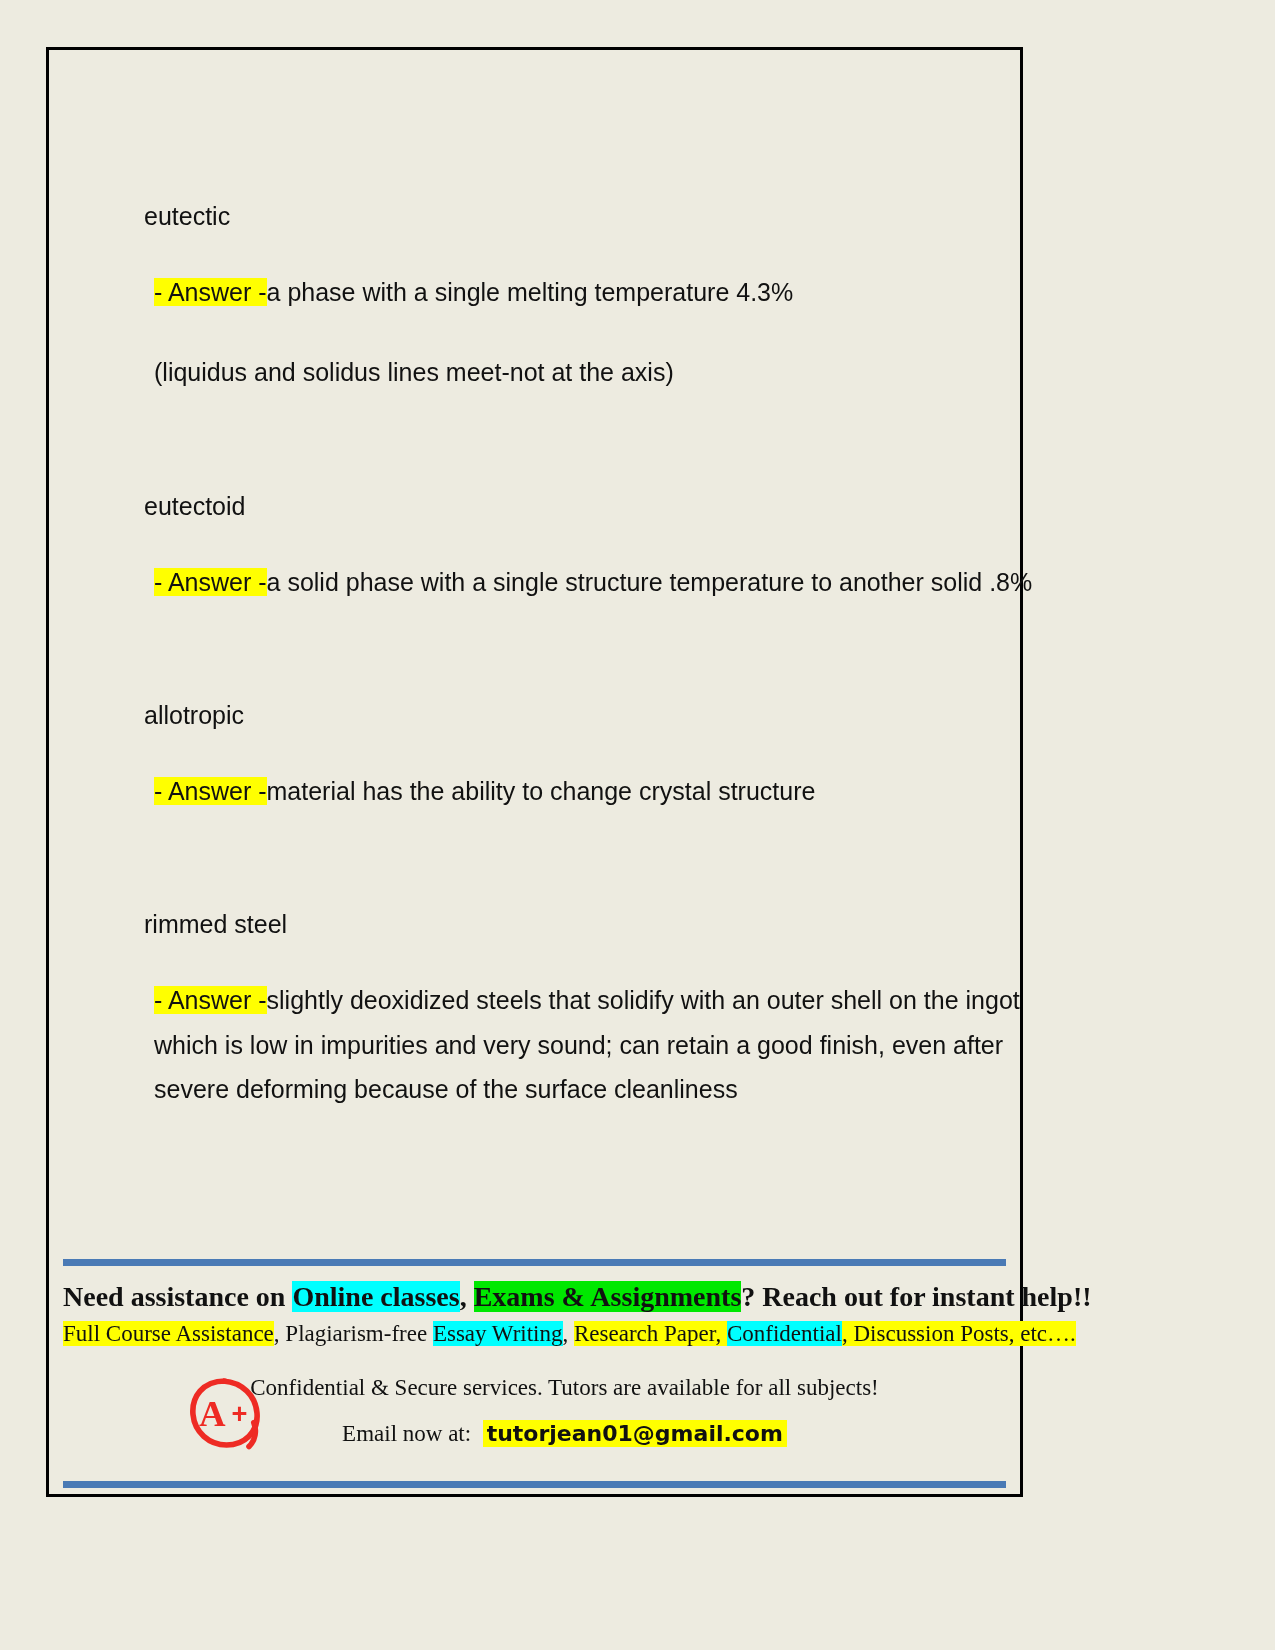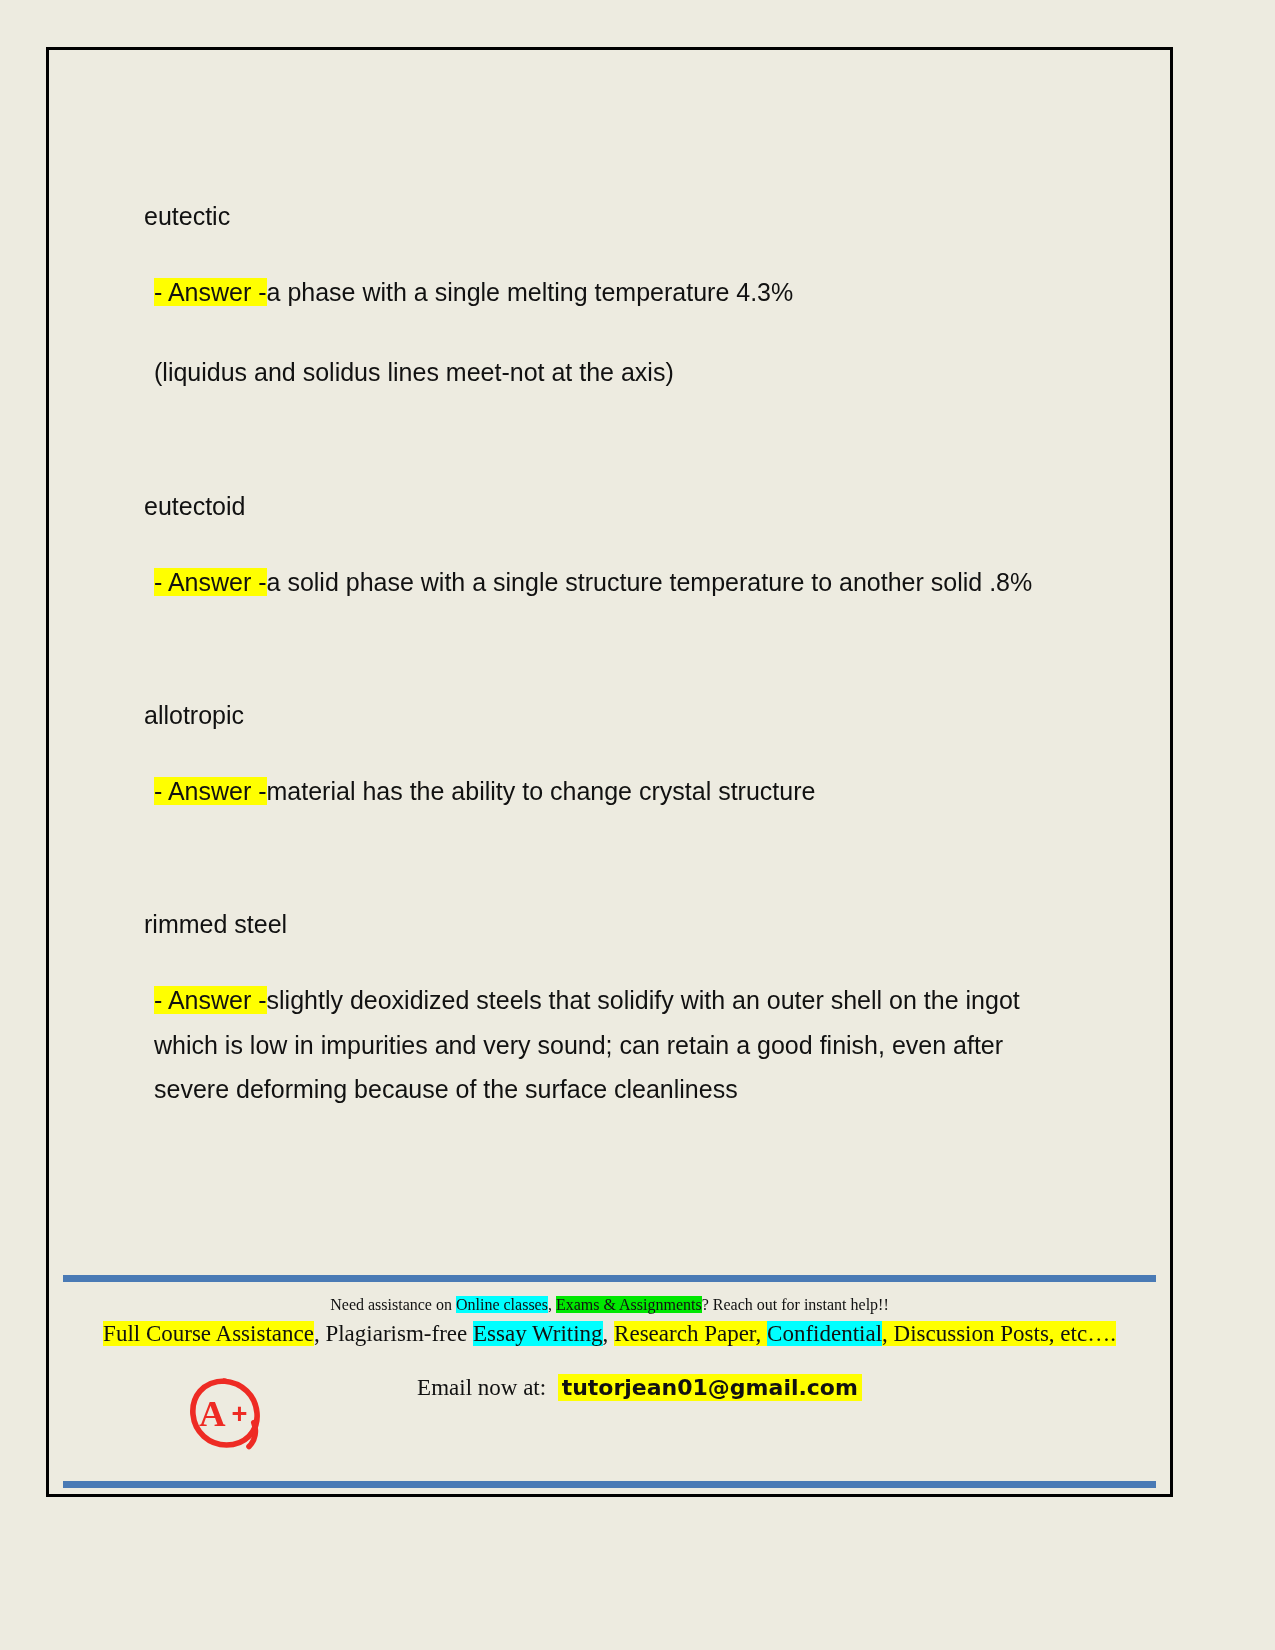--- a/index.html
+++ b/index.html
@@ -11,21 +11,21 @@
     width: 1275px;
     height: 1650px;
     font-family: "Liberation Sans", sans-serif;
     -webkit-font-smoothing: antialiased;
   }
 
   .page {
     position: absolute;
     left: 46px;
     top: 47px;
-    width: 1127px;
+    width: 977px;
     height: 1450px;
     border: 3px solid #000000;
     background: #edebe0;
     box-sizing: border-box;
   }
 
   .content {
     position: absolute;
     left: 95px;
     top: 150px;
@@ -73,23 +73,24 @@
   }
   .rule-top { margin-bottom: 0; }
   .footer-body {
     position: relative;
     padding: 12px 0 10px 0;
     text-align: center;
     font-family: "Liberation Serif", serif;
     color: #111111;
   }
   .promo-line1 {
-    font-size: 16px;
+    font-size: 28px;
     line-height: 1.35;
     white-space: nowrap;
+    font-weight: bold;
   }
   .promo-line2 {
     font-size: 23px;
     line-height: 1.35;
     white-space: nowrap;
     margin-top: 2px;
   }
   .contact-row {
     margin-top: 22px;
     position: relative;
@@ -169,20 +170,21 @@
         <div class="logo">
           <svg viewBox="0 0 100 100" width="80" height="80" aria-hidden="true">
             <path d="M50 10 C 22 10, 8 30, 10 52 C 12 74, 30 90, 52 90 C 74 90, 92 74, 90 50 C 88 28, 72 12, 48 10" fill="none" stroke="#ee2b24" stroke-width="7" stroke-linecap="round"></path>
             <path d="M86 62 C 90 72, 88 84, 80 92" fill="none" stroke="#ee2b24" stroke-width="7" stroke-linecap="round"></path>
             <text x="34" y="66" font-family="Liberation Serif, serif" font-size="46" font-weight="bold" fill="#ee2b24" text-anchor="middle">A</text>
             <text x="68" y="62" font-family="Liberation Sans, sans-serif" font-size="34" font-weight="bold" fill="#ee2b24" text-anchor="middle">+</text>
           </svg>
         </div>
 
         <div class="contact-text">
+          <div class="contact-line1">Confidential &amp; Secure services. Tutors are available for all subjects!</div>
           <div class="contact-line2"><span>Email now at:</span>&nbsp;&nbsp;<span class="email">tutorjean01@gmail.com</span></div>
         </div>
 
       </div>
 
     </div>
 
     <div class="rule rule-bottom"></div>
 
   </div>

